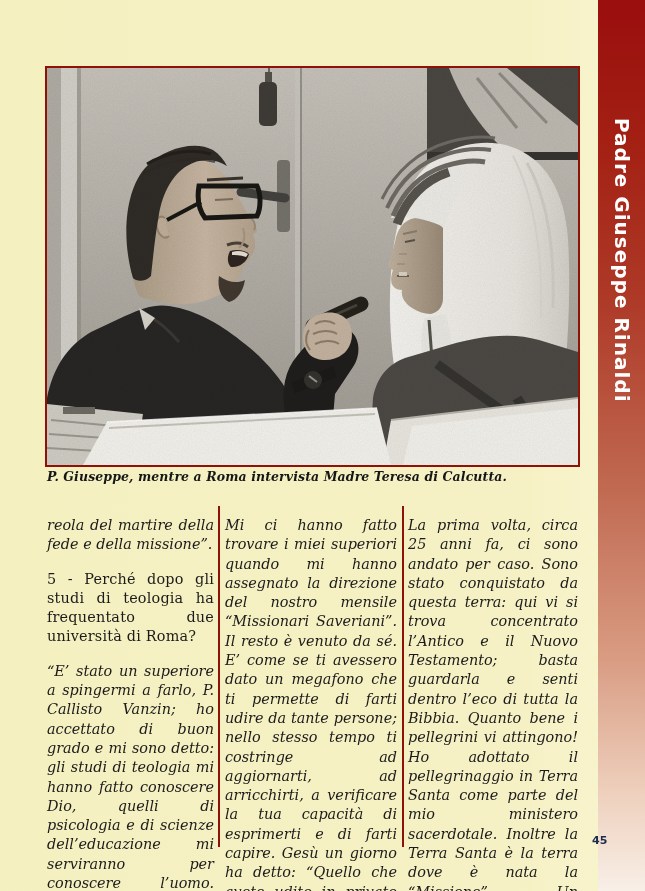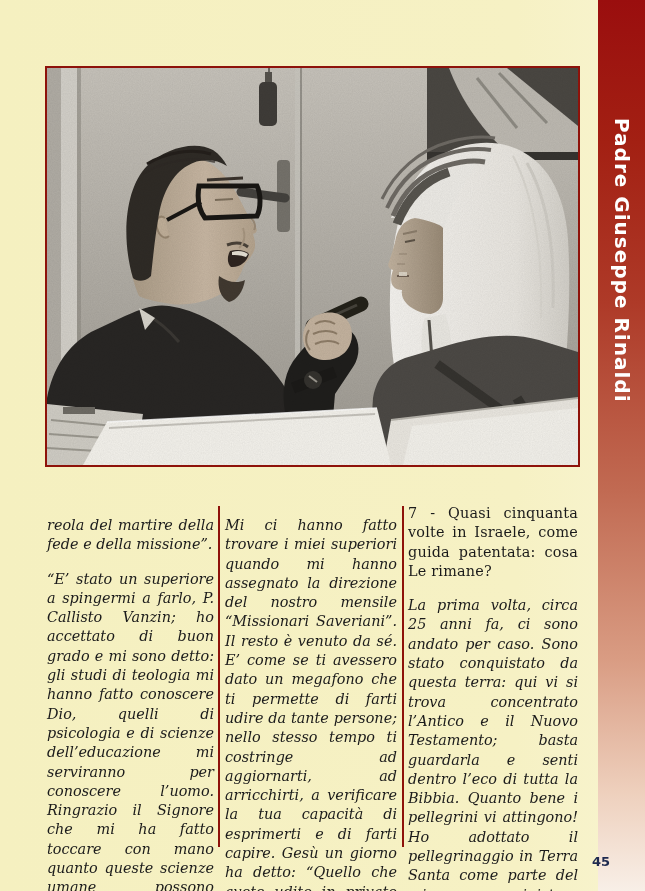--- a/index.html
+++ b/index.html
@@ -15,22 +15,22 @@
     background:linear-gradient(180deg,#9a0e0e 0%,#a32013 16%,#ae3a28 34%,#c16a52 55%,#d99c83 74%,#eed0bd 89%,#f8efe7 100%);
   }
   #sidebar-title{
     position:absolute;top:118px;left:36px;
     transform:rotate(90deg);transform-origin:0 0;
     white-space:nowrap;
     font-family:"DejaVu Sans",sans-serif;font-weight:bold;font-size:20px;
     letter-spacing:1px;color:#ffffff;
   }
   #page-number{
-    position:absolute;top:854px;left:592px;
-    font-family:"DejaVu Sans",sans-serif;font-weight:bold;font-size:13px;
+    position:absolute;top:834px;left:592px;
+    font-family:"DejaVu Sans",sans-serif;font-weight:bold;font-size:11px;
     color:#1e2a4f;
   }
   
   #photo-frame{
     position:absolute;left:45px;top:66px;width:531px;height:397px;
     border:2px solid #8e120a;background:#aaa69e;
   }
   #photo-frame svg{display:block;}
   #photo-caption{
     position:absolute;left:47px;top:469px;width:531px;
@@ -178,31 +178,32 @@
         <rect x="16" y="339" width="32" height="7" fill="#6e6b64"></rect>
         <path d="M36,397 L60,354 L330,340 L344,397 Z" fill="#f3f1eb"></path>
         <path d="M60,354 L330,340" stroke="#ffffff" stroke-width="1.5" opacity=".8" fill="none"></path>
         <path d="M62,360 L328,346" stroke="#a6a39b" stroke-width="2" opacity=".6" fill="none"></path>
       </g>
 
       <rect x="0" y="0" width="531" height="397" filter="url(#grain)"></rect>
     </svg>
   </div>
 
+  <div id="photo-caption">P. Giuseppe, mentre a Roma intervista Madre Teresa di Calcutta.</div>
 
   <div class="vrule" id="vrule-1"></div>
   <div class="vrule" id="vrule-2"></div>
 
   <div class="col" id="col-1">
     <p class="answer">reola del martire della fede e della missione”.</p>
+    <p class="question">5 - Perché dopo gli studi di teologia ha frequentato due università di Roma?</p>
     <p class="answer">“E’ stato un superiore a spingermi a farlo, P. Callisto Vanzin; ho accettato di buon grado e mi sono detto: gli studi di teologia mi hanno fatto conoscere Dio, quelli di psicologia e di scienze dell’educazione mi serviranno per conoscere l’uomo. Ringrazio il Signore che mi ha fatto toccare con mano quanto queste scienze umane possono servire sia nella predicazione come nella direzione delle anime.”</p>
   </div>
 
   <div class="col" id="col-2">
     <p class="answer">Mi ci hanno fatto trovare i miei superiori quando mi hanno assegnato la direzione del nostro mensile “Missionari Saveriani”. Il resto è venuto da sé. E’ come se ti avessero dato un megafono che ti permette di farti udire da tante persone; nello stesso tempo ti costringe ad aggiornarti, ad arricchirti, a verificare la tua capacità di esprimerti e di farti capire. Gesù un giorno ha detto: “Quello che avete udito in privato gridatelo dai tetti…”. Ecco, i mezzi di comunicazione sociale, giornali,</p>
   </div>
 
   <div class="col" id="col-3">
-    <p class="question">7 - Quasi cinquanta volte in Israele, come guida patentata: cosa Le rimane?</p>
     <p class="answer">La prima volta, circa 25 anni fa, ci sono andato per caso. Sono stato conquistato da questa terra: qui vi si trova concentrato l’Antico e il Nuovo Testamento; basta guardarla e senti dentro l’eco di tutta la Bibbia. Quanto bene i pellegrini vi attingono! Ho adottato il pellegrinaggio in Terra Santa come parte del mio ministero sacerdotale. Inoltre la Terra Santa è la terra dove è nata la “Missione”. Un missionario non può non adottarla come propria patria.</p>
   </div>
 
 </div>
 
 </body></html>

